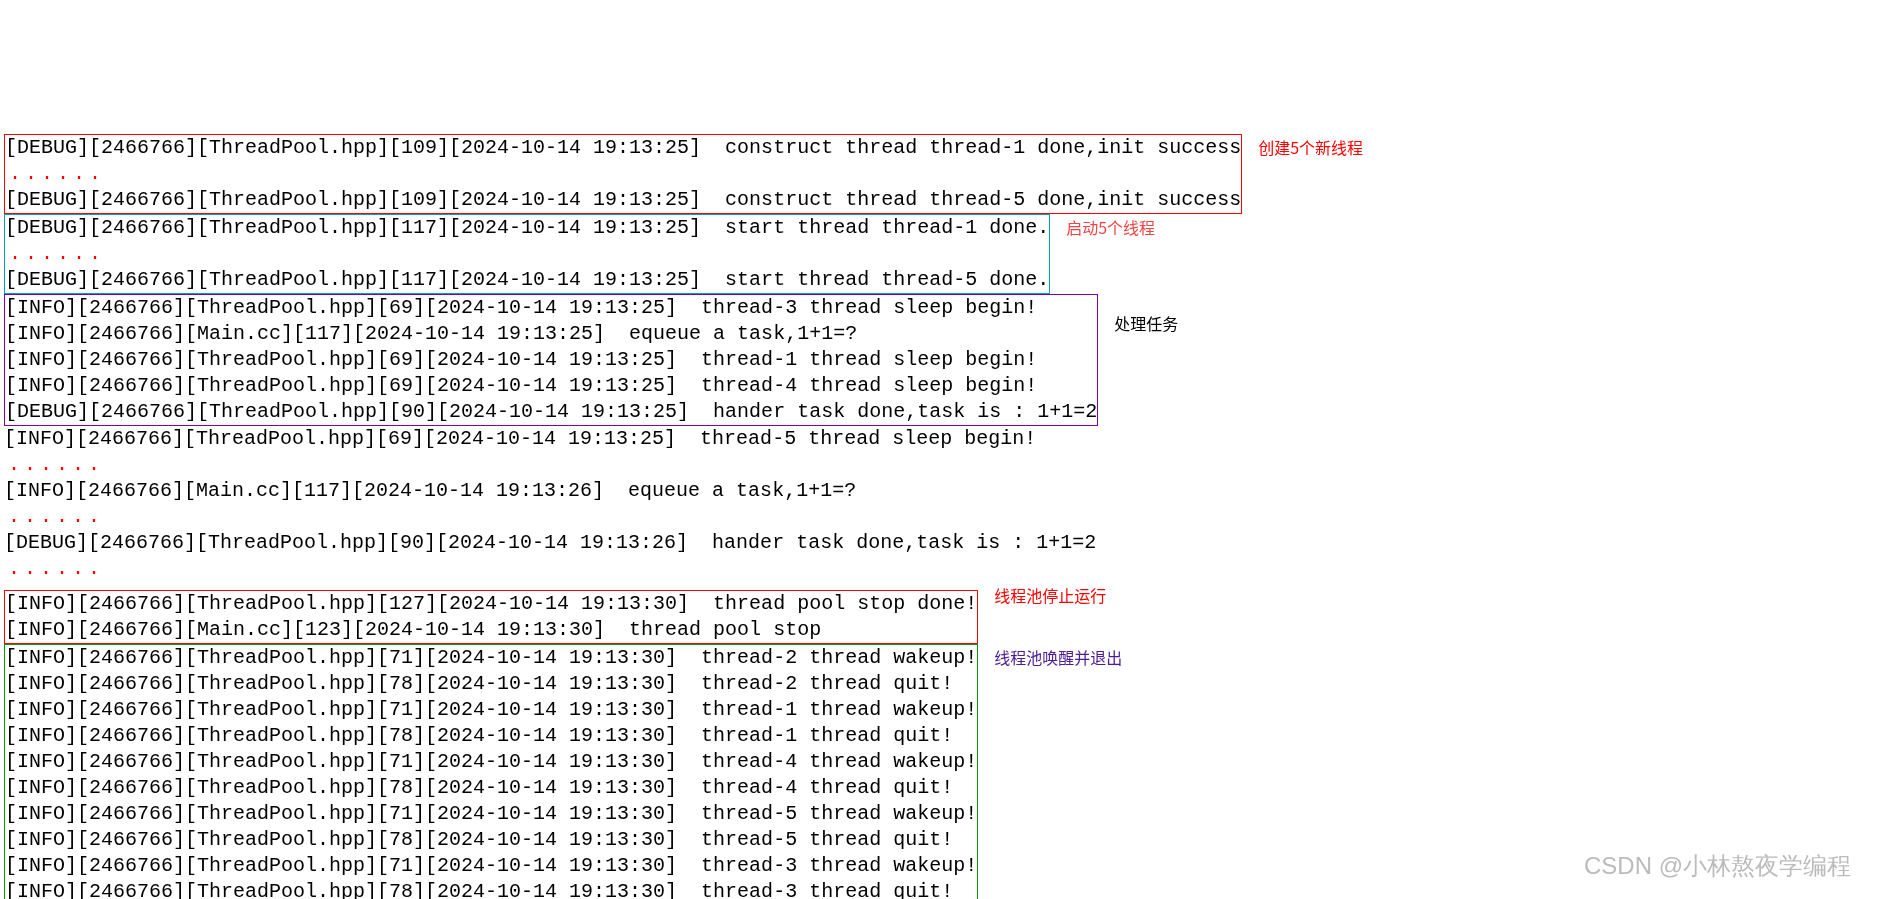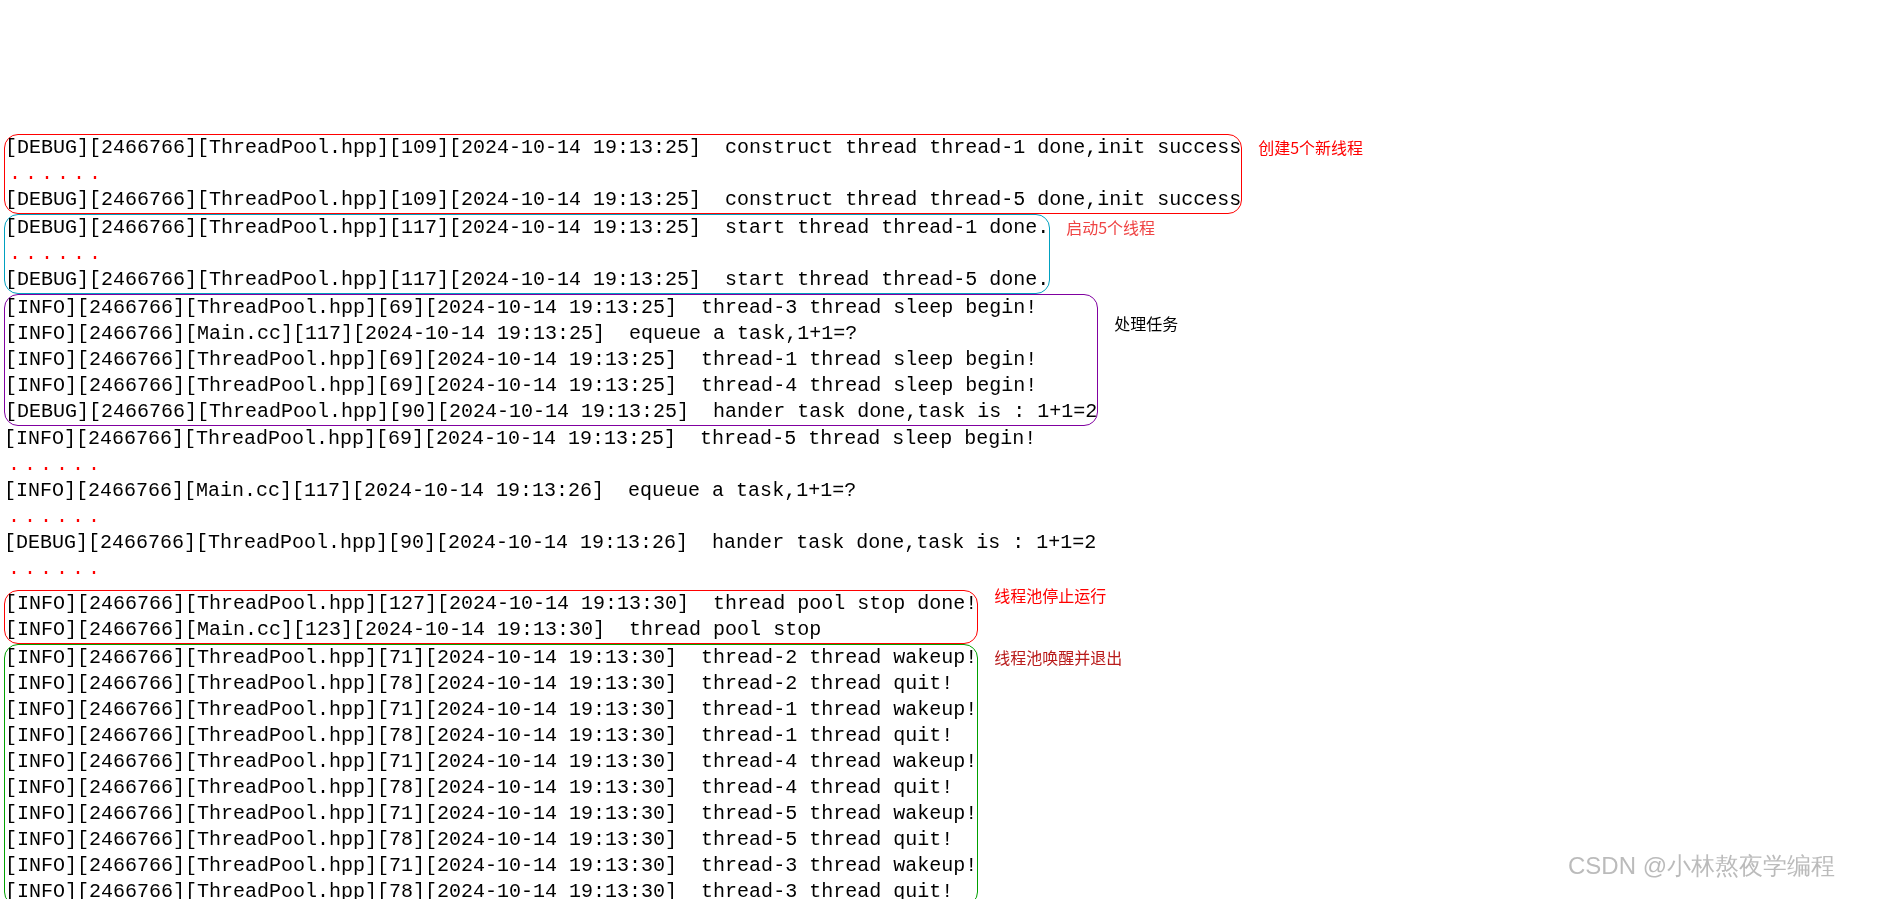--- a/index.html
+++ b/index.html
@@ -13,36 +13,36 @@
     white-space: pre;
   }
   .prompt-open { color: #000000; }
   .prompt-user { color: #00a000; font-weight: bold; }
   .prompt-at { color: #000000; font-weight: bold;}
   .prompt-host { color: #00a000; font-weight: bold; }
   .prompt-colon { color: #000000; }
   .prompt-path { color: #3030ff; font-weight: bold; }
   .prompt-close { color: #000000; }
   .cmd { color: #000000; }
-  .block { display: block; width: fit-content; border-radius: 14px; }
+  .block { display: block; width: fit-content; }
   .box-red { border: 1px solid #ff0000; }
   .box-cyan { border: 1px solid #00a0c0; }
   .box-purple { border: 1px solid #8000a0; }
   .box-green { border: 1px solid #00a000; }
   .box-red2 { border: 1px solid #ff0000; margin-top: 8px; }
   .dots { color: #ff0000; letter-spacing: 4px; padding-left: 4px; }
   .row { display: flex; align-items: flex-start; }
   .annot { font-family: "Microsoft YaHei","PingFang SC","Noto Sans CJK SC",sans-serif; font-size: 16px; margin-left: 16px; display: flex; align-items: center; }
   .annot-red { color: #ff0000; }
   .annot-cyan { color: #ef4444; }
   .annot-purple { color: #000000; margin-top: 16px; }
-  .annot-green { color: #b91c1c; }
+  .annot-green { color: #4c1d95; }
   .watermark {
     position: fixed;
-    right: 48px;
+    right: 32px;
     bottom: 20px;
     font-family: "Microsoft YaHei","PingFang SC",sans-serif;
     font-size: 24px;
     color: rgba(120,120,120,0.5);
     pointer-events: none;
   }
 </style>
 </head>
 <body>
 

